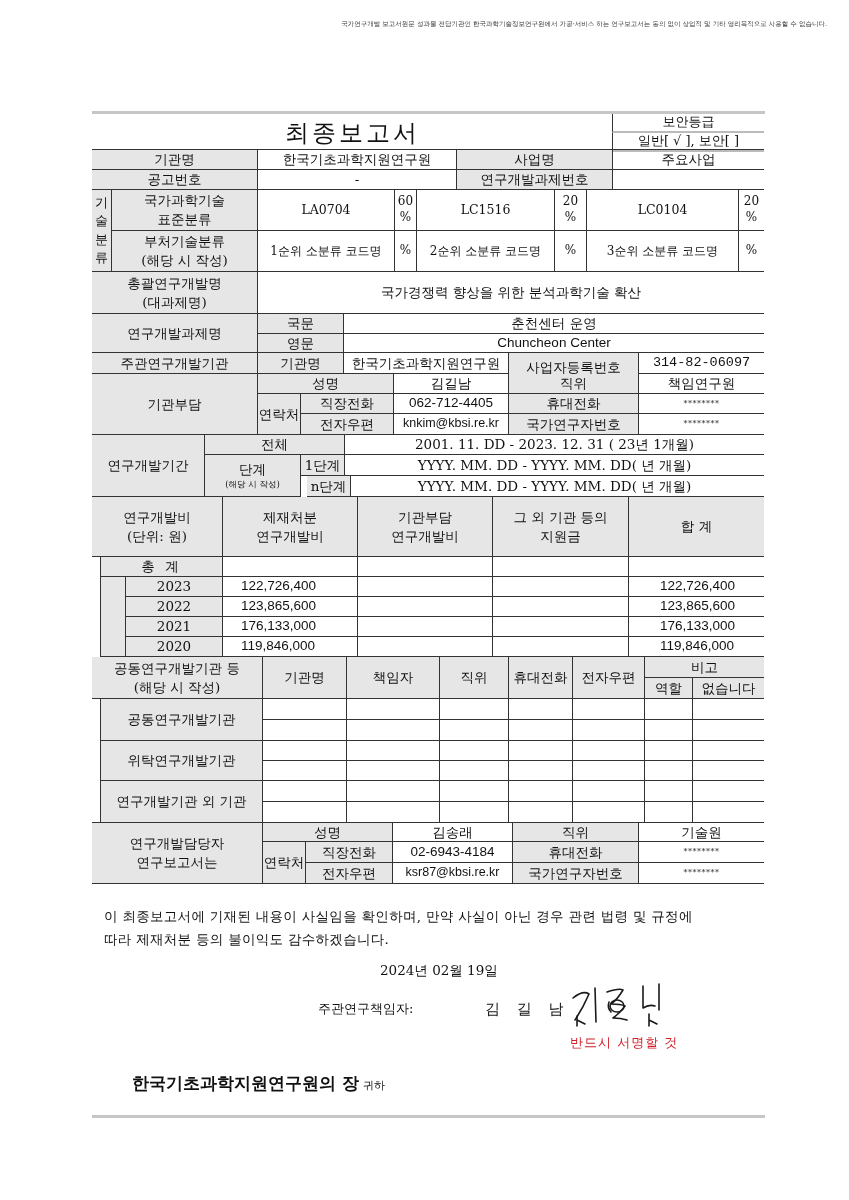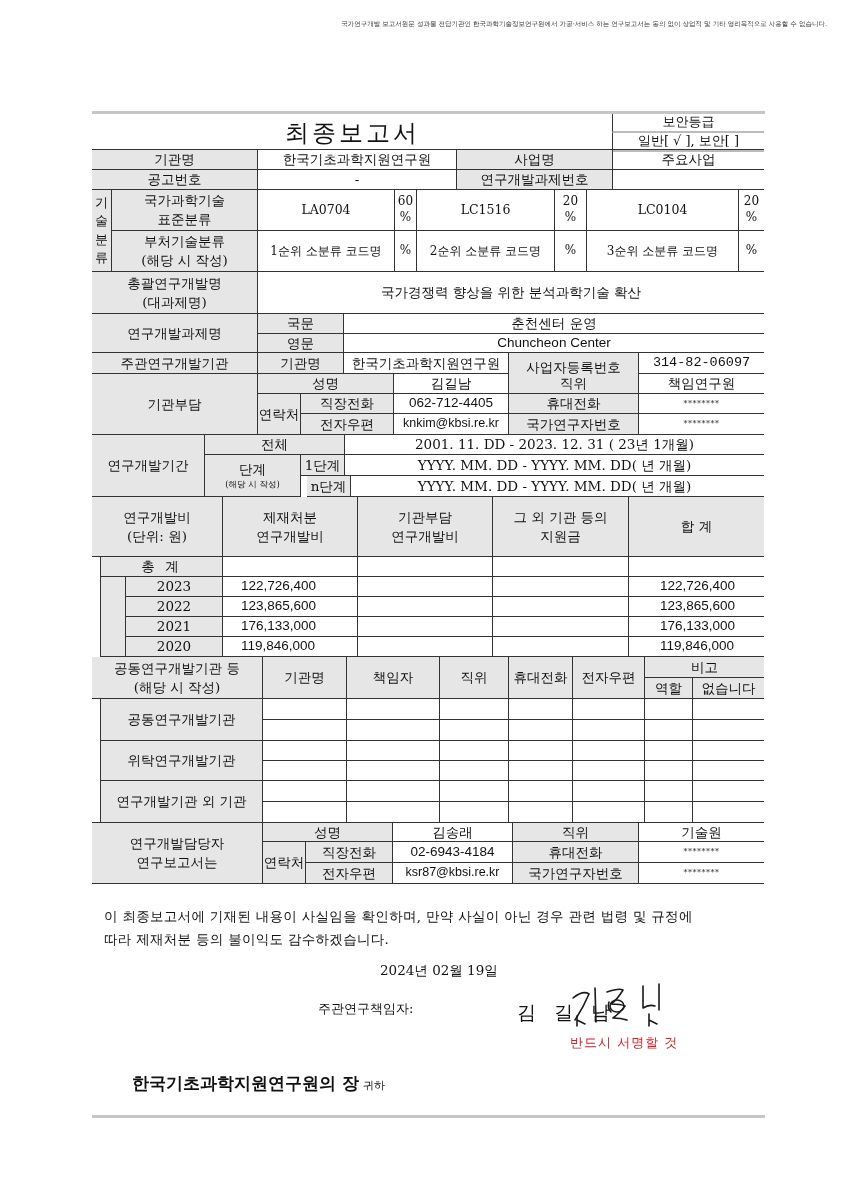--- a/index.html
+++ b/index.html
@@ -17,21 +17,21 @@
     .num { font-family: "Liberation Sans", sans-serif; font-size: 13.5px; }
     .mono { font-family: "Liberation Sans", sans-serif; }
     .small { font-size: 8.5px; }
     .title { font-size: 24px; letter-spacing: 3px; }
     .vt { flex-direction: column; line-height: 1.4; }
     .stars { font-size: 8px; letter-spacing: 0.5px; }
     .pct { font-size: 12px; line-height: 1.3; }
     .body-text { position: absolute; left: 104px; width: 660px; font-size: 13.5px; line-height: 24px; letter-spacing: 0.3px; }
     .date { position: absolute; left: 380px; top: 962px; font-size: 13.5px; }
     .sig-label { position: absolute; left: 318px; top: 1000px; font-size: 13px; }
-    .sig-name { position: absolute; left: 485px; top: 1000px; font-size: 19px; letter-spacing: 6px; margin-left: 32px; }
+    .sig-name { position: absolute; left: 485px; top: 1000px; font-size: 15px; letter-spacing: 6px; }
     .signature { position: absolute; left: 565px; top: 982px; width: 130px; height: 50px; }
     .must-sign { position: absolute; left: 570px; top: 1034px; font-size: 13px; color: #d0202a; letter-spacing: 1px; }
     .addressee { position: absolute; left: 132px; top: 1072px; font-size: 17px; font-weight: bold; font-family: "DejaVu Sans", sans-serif; }
     .addressee .suffix { font-size: 11px; font-weight: normal; margin-left: 4px; }
   </style>
 </head>
 <body>
 
 <div class="notice">국가연구개발 보고서원문 성과물 전담기관인 한국과학기술정보연구원에서 가공·서비스 하는 연구보고서는 동의 없이 상업적 및 기타 영리목적으로 사용할 수 없습니다.</div>
 

